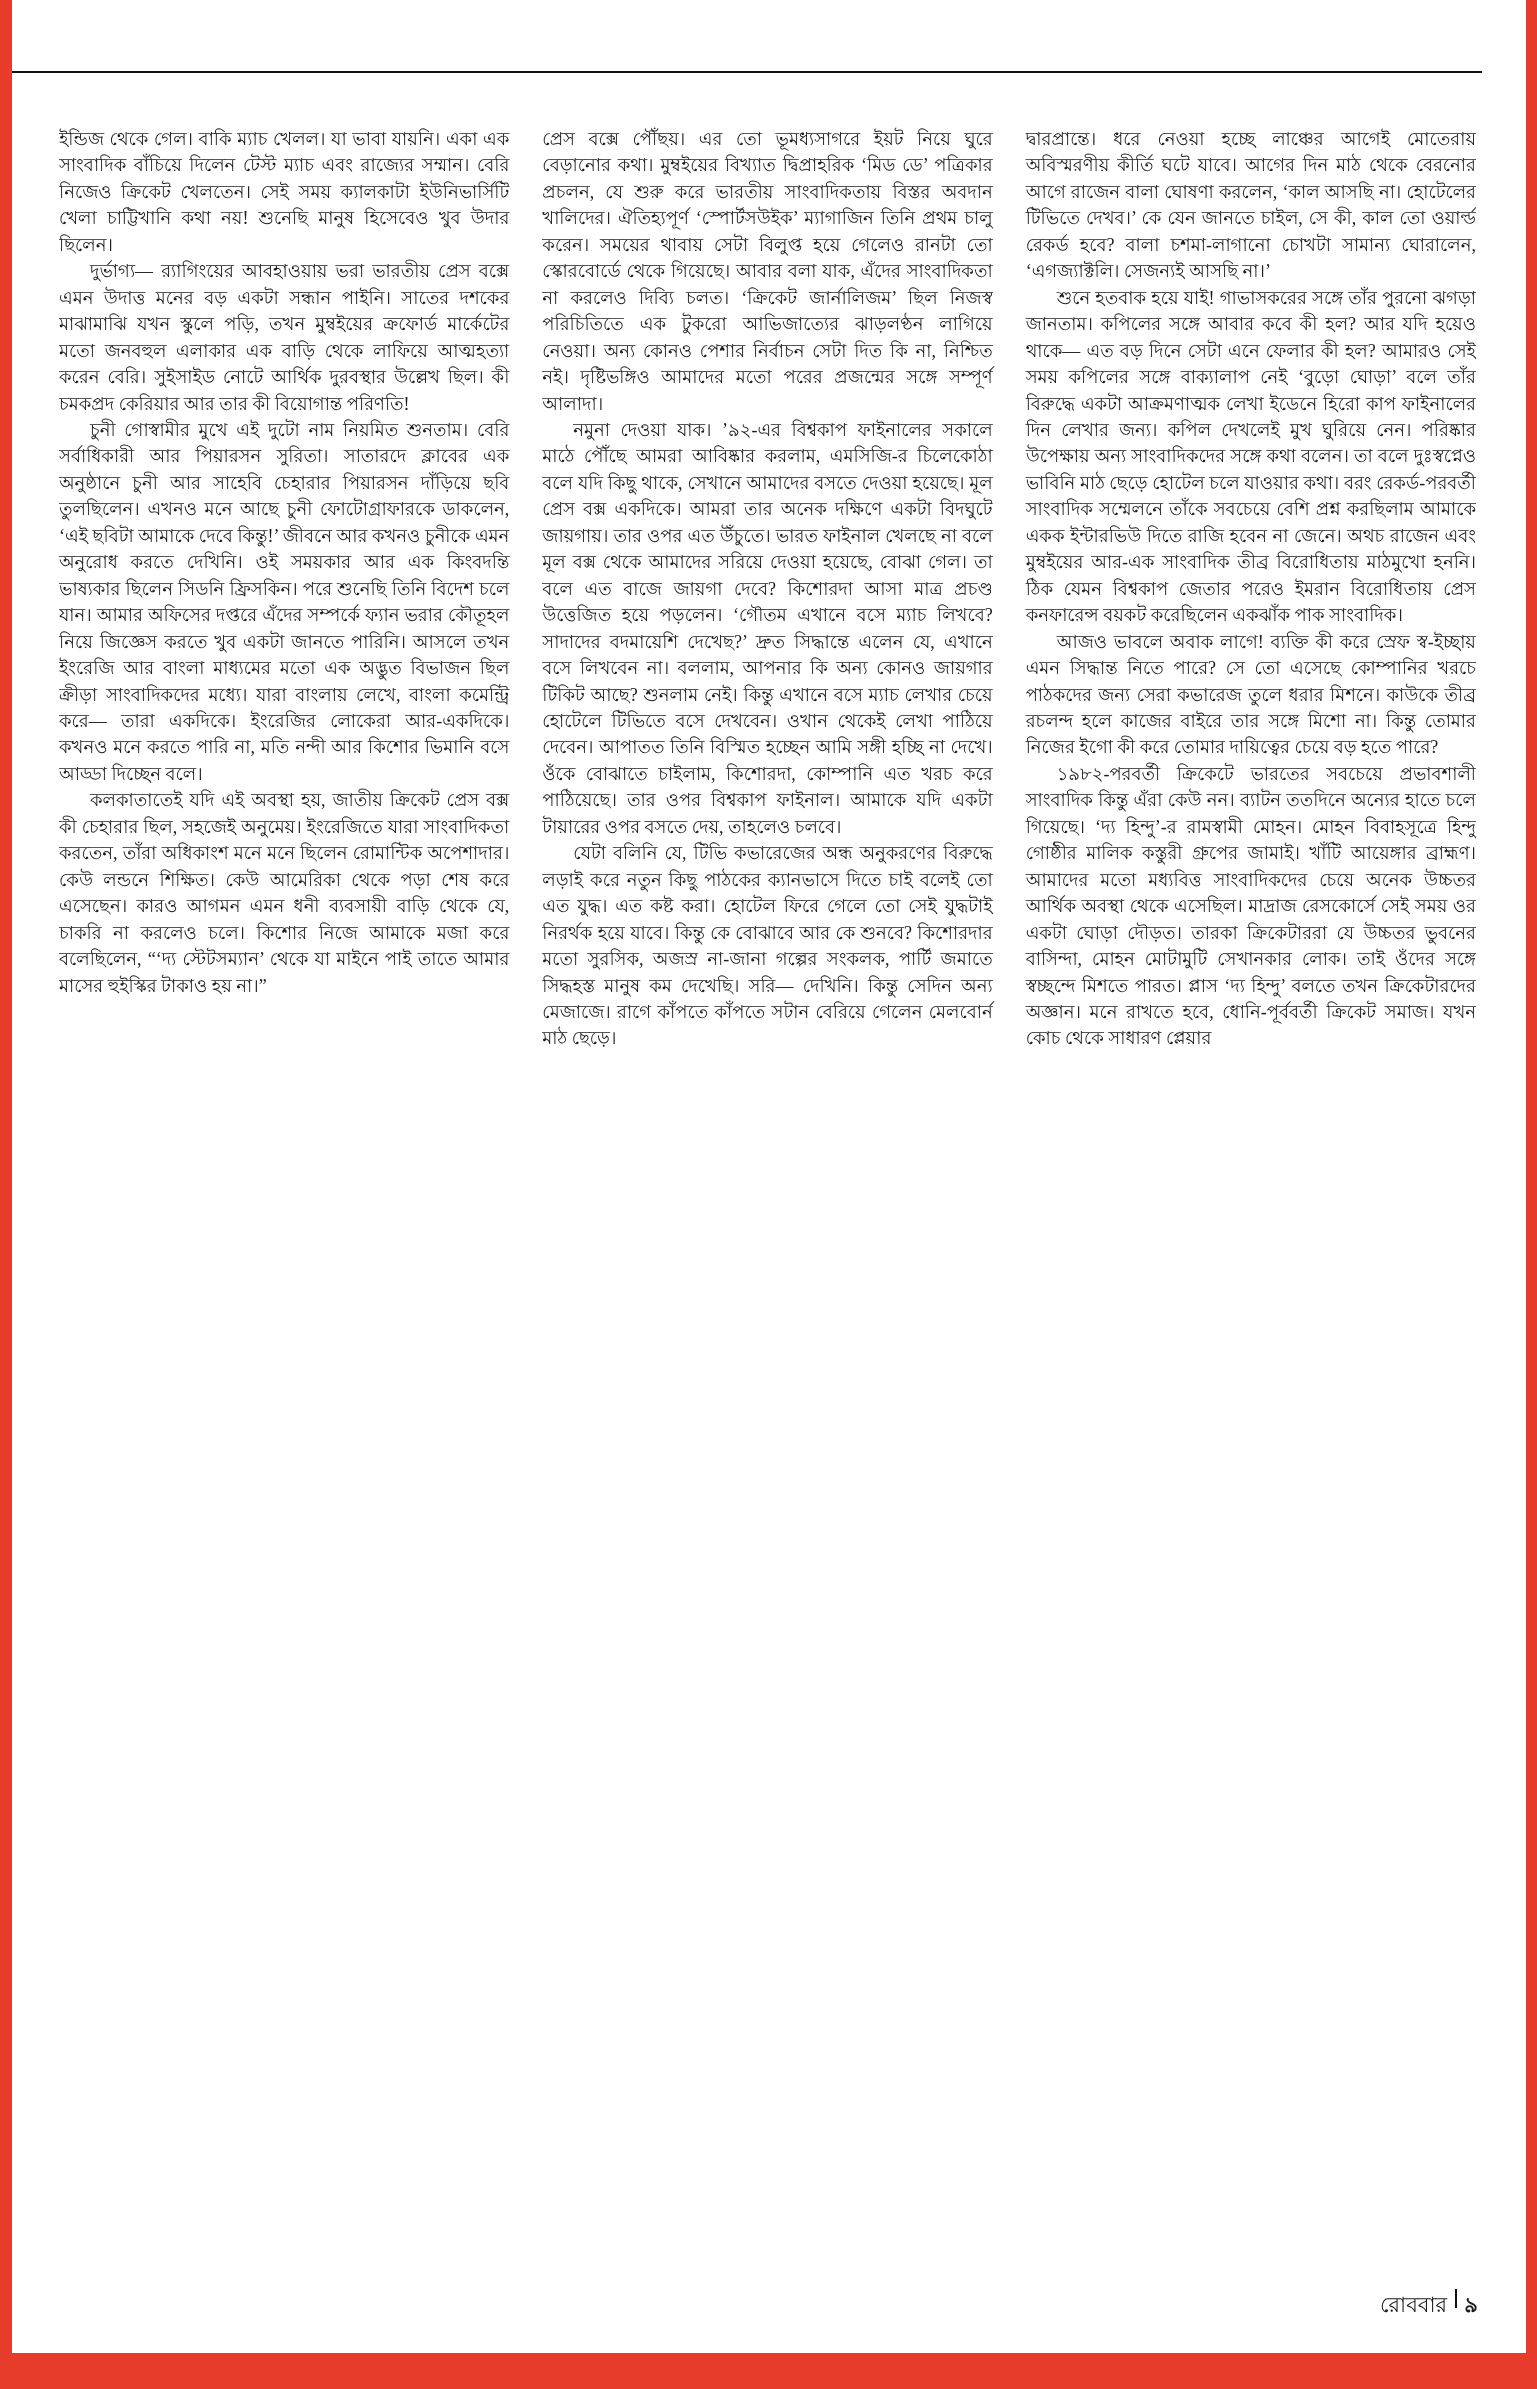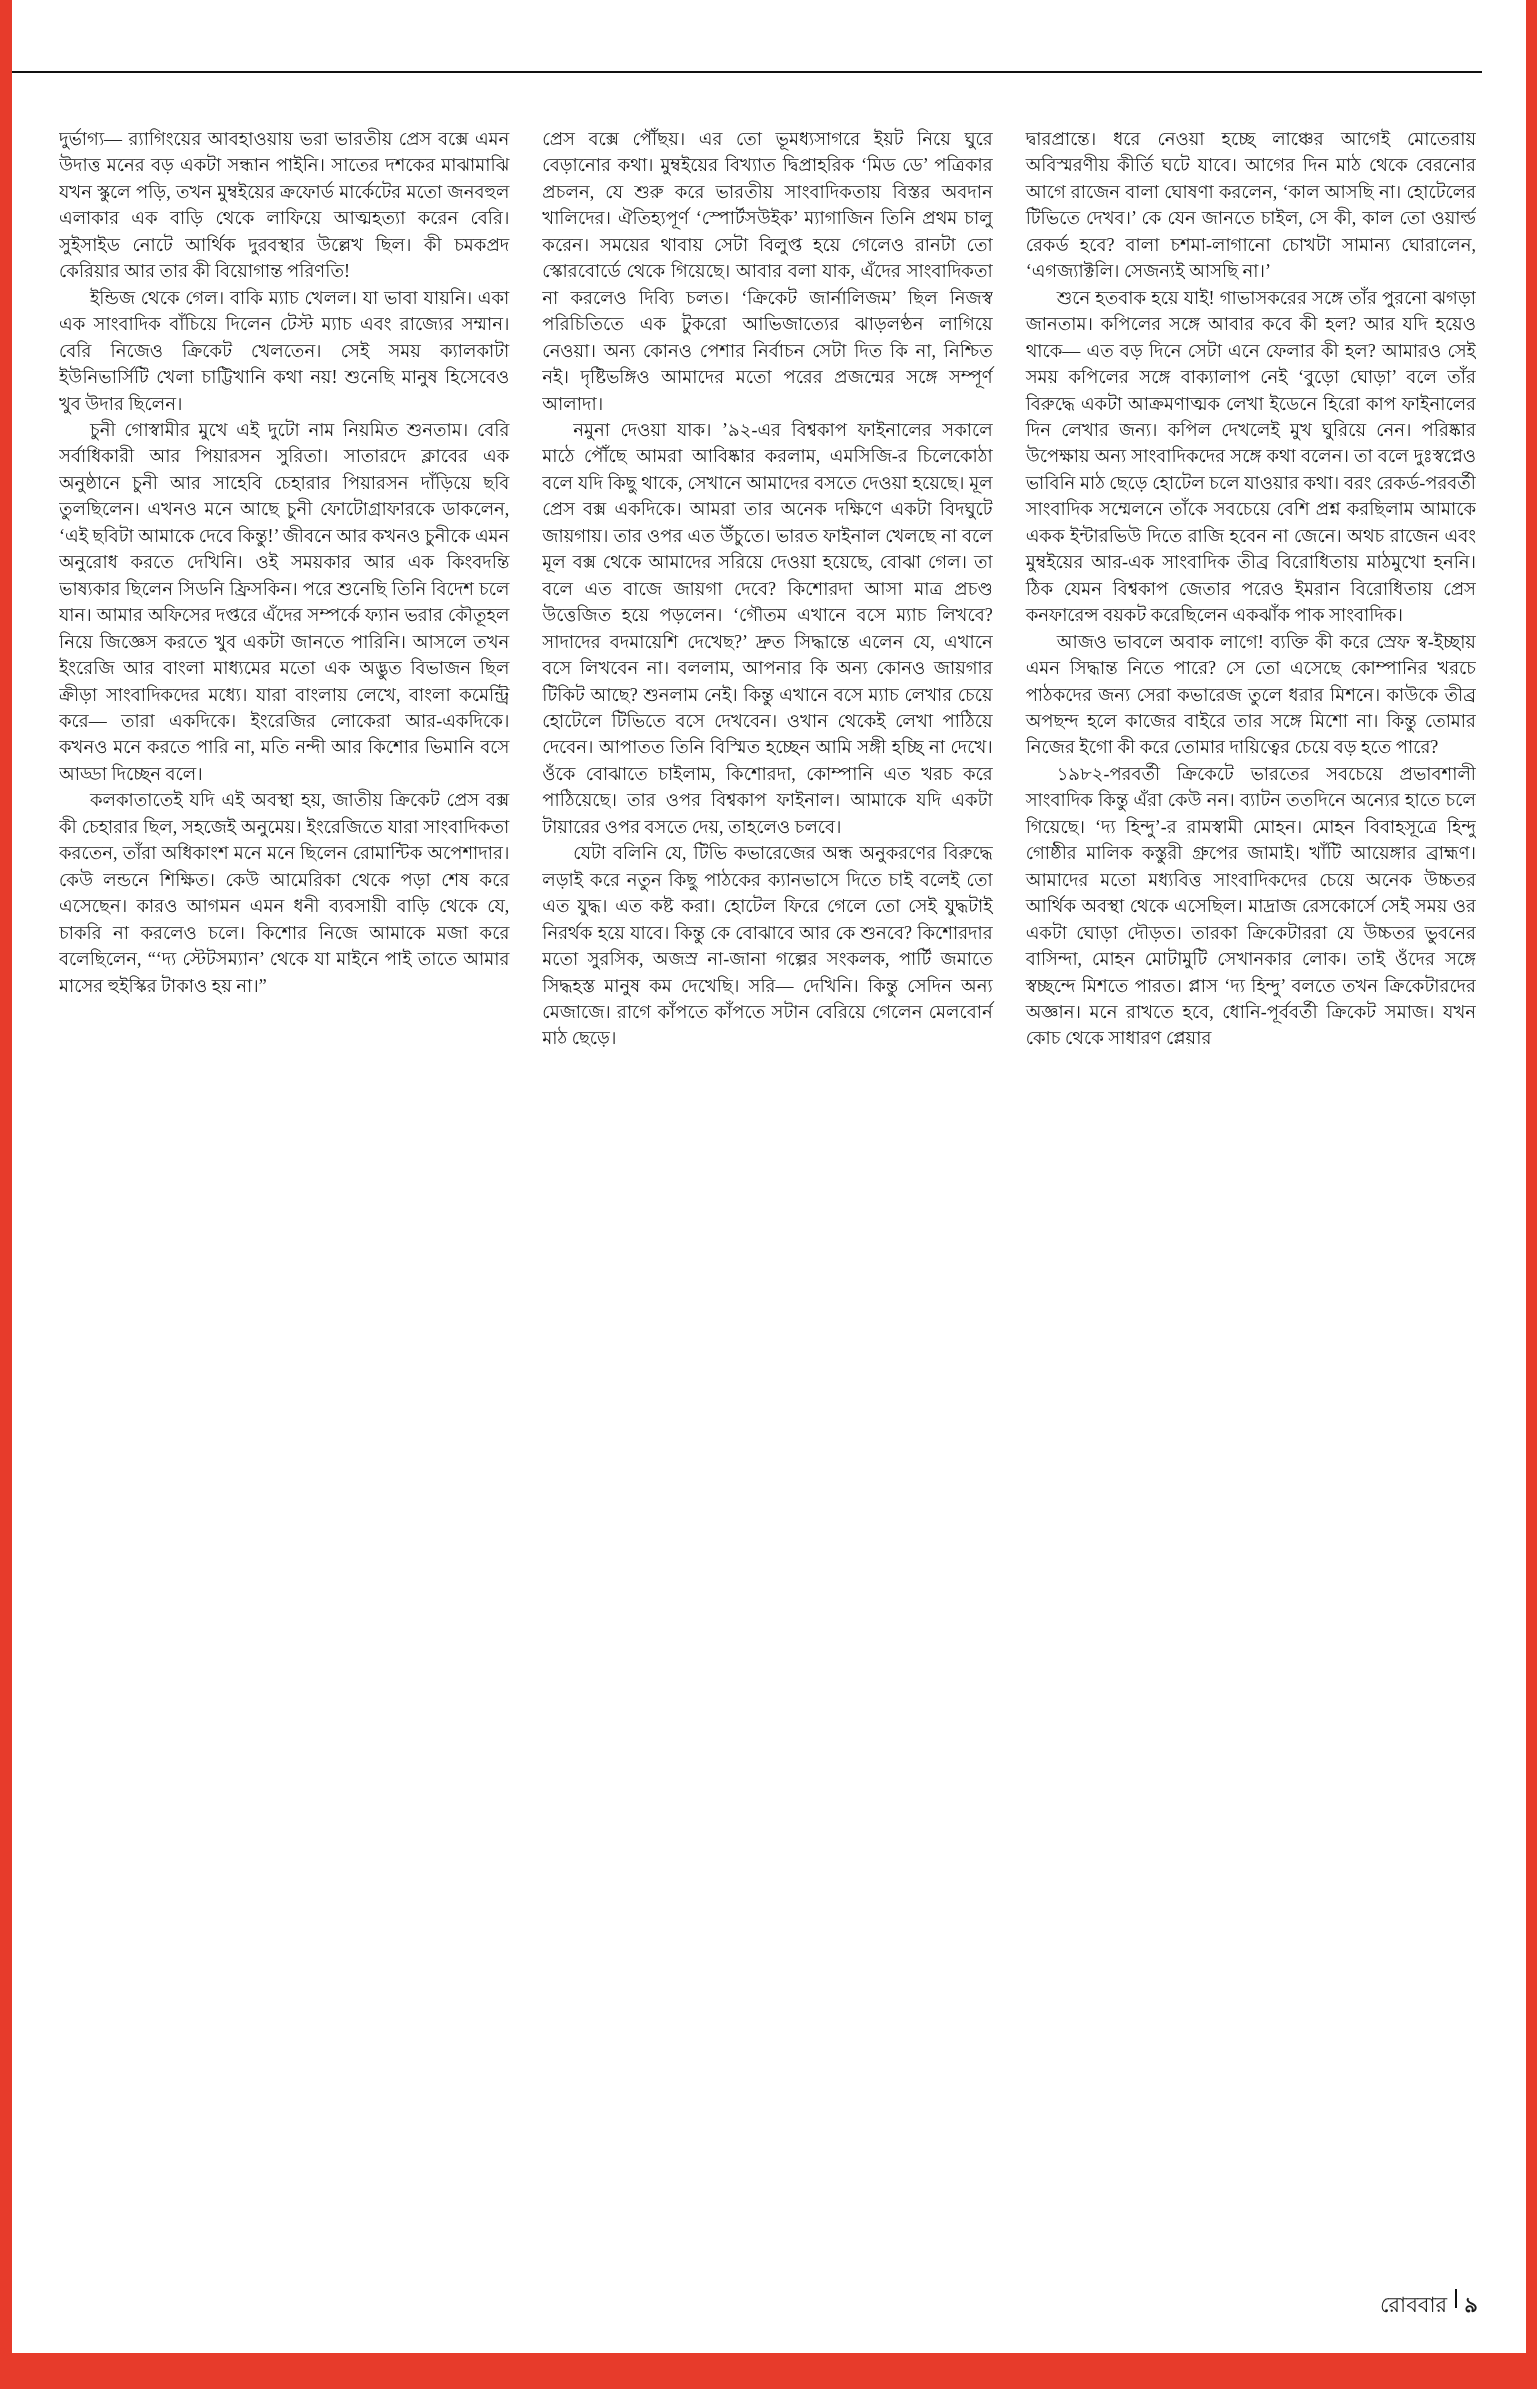--- a/index.html
+++ b/index.html
@@ -76,34 +76,34 @@
 <div class="sheet">
 
   <div class="bleed bleed-left"></div>
   <div class="bleed bleed-right"></div>
   <div class="bleed bleed-bottom"></div>
 
   <div class="top-rule"></div>
 
   <div class="columns">
     <div class="column">
+        <p>ইন্ডিজ থেকে গেল। বাকি ম্যাচ খেলল। যা ভাবা যায়নি। একা এক সাংবাদিক বাঁচিয়ে দিলেন টেস্ট ম্যাচ এবং রাজ্যের সম্মান। বেরি নিজেও ক্রিকেট খেলতেন। সেই সময় ক্যালকাটা ইউনিভার্সিটি খেলা চাট্টিখানি কথা নয়! শুনেছি মানুষ হিসেবেও খুব উদার ছিলেন।</p>
         <p>দুর্ভাগ্য— র‍্যাগিংয়ের আবহাওয়ায় ভরা ভারতীয় প্রেস বক্সে এমন উদাত্ত মনের বড় একটা সন্ধান পাইনি। সাতের দশকের মাঝামাঝি যখন স্কুলে পড়ি, তখন মুম্বইয়ের ক্রফোর্ড মার্কেটের মতো জনবহুল এলাকার এক বাড়ি থেকে লাফিয়ে আত্মহত্যা করেন বেরি। সুইসাইড নোটে আর্থিক দুরবস্থার উল্লেখ ছিল। কী চমকপ্রদ কেরিয়ার আর তার কী বিয়োগান্ত পরিণতি!</p>
-        <p>ইন্ডিজ থেকে গেল। বাকি ম্যাচ খেলল। যা ভাবা যায়নি। একা এক সাংবাদিক বাঁচিয়ে দিলেন টেস্ট ম্যাচ এবং রাজ্যের সম্মান। বেরি নিজেও ক্রিকেট খেলতেন। সেই সময় ক্যালকাটা ইউনিভার্সিটি খেলা চাট্টিখানি কথা নয়! শুনেছি মানুষ হিসেবেও খুব উদার ছিলেন।</p>
         <p>চুনী গোস্বামীর মুখে এই দুটো নাম নিয়মিত শুনতাম। বেরি সর্বাধিকারী আর পিয়ারসন সুরিতা। সাতারদে ক্লাবের এক অনুষ্ঠানে চুনী আর সাহেবি চেহারার পিয়ারসন দাঁড়িয়ে ছবি তুলছিলেন। এখনও মনে আছে চুনী ফোটোগ্রাফারকে ডাকলেন, ‘এই ছবিটা আমাকে দেবে কিন্তু!’ জীবনে আর কখনও চুনীকে এমন অনুরোধ করতে দেখিনি। ওই সময়কার আর এক কিংবদন্তি ভাষ্যকার ছিলেন সিডনি ফ্রিসকিন। পরে শুনেছি তিনি বিদেশ চলে যান। আমার অফিসের দপ্তরে এঁদের সম্পর্কে ফ্যান ভরার কৌতূহল নিয়ে জিজ্ঞেস করতে খুব একটা জানতে পারিনি। আসলে তখন ইংরেজি আর বাংলা মাধ্যমের মতো এক অদ্ভুত বিভাজন ছিল ক্রীড়া সাংবাদিকদের মধ্যে। যারা বাংলায় লেখে, বাংলা কমেন্ট্রি করে— তারা একদিকে। ইংরেজির লোকেরা আর-একদিকে। কখনও মনে করতে পারি না, মতি নন্দী আর কিশোর ভিমানি বসে আড্ডা দিচ্ছেন বলে।</p>
         <p>কলকাতাতেই যদি এই অবস্থা হয়, জাতীয় ক্রিকেট প্রেস বক্স কী চেহারার ছিল, সহজেই অনুমেয়। ইংরেজিতে যারা সাংবাদিকতা করতেন, তাঁরা অধিকাংশ মনে মনে ছিলেন রোমান্টিক অপেশাদার। কেউ লন্ডনে শিক্ষিত। কেউ আমেরিকা থেকে পড়া শেষ করে এসেছেন। কারও আগমন এমন ধনী ব্যবসায়ী বাড়ি থেকে যে, চাকরি না করলেও চলে। কিশোর নিজে আমাকে মজা করে বলেছিলেন, “‘দ্য স্টেটসম্যান’ থেকে যা মাইনে পাই তাতে আমার মাসের হুইস্কির টাকাও হয় না।”</p>
       </div>
     <div class="column">
         <p>প্রেস বক্সে পৌঁছয়। এর তো ভূমধ্যসাগরে ইয়ট নিয়ে ঘুরে বেড়ানোর কথা। মুম্বইয়ের বিখ্যাত দ্বিপ্রাহরিক ‘মিড ডে’ পত্রিকার প্রচলন, যে শুরু করে ভারতীয় সাংবাদিকতায় বিস্তর অবদান খালিদের। ঐতিহ্যপূর্ণ ‘স্পোর্টসউইক’ ম্যাগাজিন তিনি প্রথম চালু করেন। সময়ের থাবায় সেটা বিলুপ্ত হয়ে গেলেও রানটা তো স্কোরবোর্ডে থেকে গিয়েছে। আবার বলা যাক, এঁদের সাংবাদিকতা না করলেও দিব্যি চলত। ‘ক্রিকেট জার্নালিজম’ ছিল নিজস্ব পরিচিতিতে এক টুকরো আভিজাত্যের ঝাড়লণ্ঠন লাগিয়ে নেওয়া। অন্য কোনও পেশার নির্বাচন সেটা দিত কি না, নিশ্চিত নই। দৃষ্টিভঙ্গিও আমাদের মতো পরের প্রজন্মের সঙ্গে সম্পূর্ণ আলাদা।</p>
         <p>নমুনা দেওয়া যাক। ’৯২-এর বিশ্বকাপ ফাইনালের সকালে মাঠে পৌঁছে আমরা আবিষ্কার করলাম, এমসিজি-র চিলেকোঠা বলে যদি কিছু থাকে, সেখানে আমাদের বসতে দেওয়া হয়েছে। মূল প্রেস বক্স একদিকে। আমরা তার অনেক দক্ষিণে একটা বিদঘুটে জায়গায়। তার ওপর এত উঁচুতে। ভারত ফাইনাল খেলছে না বলে মূল বক্স থেকে আমাদের সরিয়ে দেওয়া হয়েছে, বোঝা গেল। তা বলে এত বাজে জায়গা দেবে? কিশোরদা আসা মাত্র প্রচণ্ড উত্তেজিত হয়ে পড়লেন। ‘গৌতম এখানে বসে ম্যাচ লিখবে? সাদাদের বদমায়েশি দেখেছ?’ দ্রুত সিদ্ধান্তে এলেন যে, এখানে বসে লিখবেন না। বললাম, আপনার কি অন্য কোনও জায়গার টিকিট আছে? শুনলাম নেই। কিন্তু এখানে বসে ম্যাচ লেখার চেয়ে হোটেলে টিভিতে বসে দেখবেন। ওখান থেকেই লেখা পাঠিয়ে দেবেন। আপাতত তিনি বিস্মিত হচ্ছেন আমি সঙ্গী হচ্ছি না দেখে। ওঁকে বোঝাতে চাইলাম, কিশোরদা, কোম্পানি এত খরচ করে পাঠিয়েছে। তার ওপর বিশ্বকাপ ফাইনাল। আমাকে যদি একটা টায়ারের ওপর বসতে দেয়, তাহলেও চলবে।</p>
         <p>যেটা বলিনি যে, টিভি কভারেজের অন্ধ অনুকরণের বিরুদ্ধে লড়াই করে নতুন কিছু পাঠকের ক্যানভাসে দিতে চাই বলেই তো এত যুদ্ধ। এত কষ্ট করা। হোটেল ফিরে গেলে তো সেই যুদ্ধটাই নিরর্থক হয়ে যাবে। কিন্তু কে বোঝাবে আর কে শুনবে? কিশোরদার মতো সুরসিক, অজস্র না-জানা গল্পের সংকলক, পার্টি জমাতে সিদ্ধহস্ত মানুষ কম দেখেছি। সরি— দেখিনি। কিন্তু সেদিন অন্য মেজাজে। রাগে কাঁপতে কাঁপতে সটান বেরিয়ে গেলেন মেলবোর্ন মাঠ ছেড়ে।</p>
       </div>
     <div class="column">
         <p>দ্বারপ্রান্তে। ধরে নেওয়া হচ্ছে লাঞ্চের আগেই মোতেরায় অবিস্মরণীয় কীর্তি ঘটে যাবে। আগের দিন মাঠ থেকে বেরনোর আগে রাজেন বালা ঘোষণা করলেন, ‘কাল আসছি না। হোটেলের টিভিতে দেখব।’ কে যেন জানতে চাইল, সে কী, কাল তো ওয়ার্ল্ড রেকর্ড হবে? বালা চশমা-লাগানো চোখটা সামান্য ঘোরালেন, ‘এগজ্যাক্টলি। সেজন্যই আসছি না।’</p>
         <p>শুনে হতবাক হয়ে যাই! গাভাসকরের সঙ্গে তাঁর পুরনো ঝগড়া জানতাম। কপিলের সঙ্গে আবার কবে কী হল? আর যদি হয়েও থাকে— এত বড় দিনে সেটা এনে ফেলার কী হল? আমারও সেই সময় কপিলের সঙ্গে বাক্যালাপ নেই ‘বুড়ো ঘোড়া’ বলে তাঁর বিরুদ্ধে একটা আক্রমণাত্মক লেখা ইডেনে হিরো কাপ ফাইনালের দিন লেখার জন্য। কপিল দেখলেই মুখ ঘুরিয়ে নেন। পরিষ্কার উপেক্ষায় অন্য সাংবাদিকদের সঙ্গে কথা বলেন। তা বলে দুঃস্বপ্নেও ভাবিনি মাঠ ছেড়ে হোটেল চলে যাওয়ার কথা। বরং রেকর্ড-পরবর্তী সাংবাদিক সম্মেলনে তাঁকে সবচেয়ে বেশি প্রশ্ন করছিলাম আমাকে একক ইন্টারভিউ দিতে রাজি হবেন না জেনে। অথচ রাজেন এবং মুম্বইয়ের আর-এক সাংবাদিক তীব্র বিরোধিতায় মাঠমুখো হননি। ঠিক যেমন বিশ্বকাপ জেতার পরেও ইমরান বিরোধিতায় প্রেস কনফারেন্স বয়কট করেছিলেন একঝাঁক পাক সাংবাদিক।</p>
-        <p>আজও ভাবলে অবাক লাগে! ব্যক্তি কী করে স্রেফ স্ব-ইচ্ছায় এমন সিদ্ধান্ত নিতে পারে? সে তো এসেছে কোম্পানির খরচে পাঠকদের জন্য সেরা কভারেজ তুলে ধরার মিশনে। কাউকে তীব্র অপছন্দ হলে কাজের বাইরে তার সঙ্গে মিশো না। কিন্তু তোমার নিজের ইগো কী করে তোমার দায়িত্বের চেয়ে বড় হতে পারে?</p>
+        <p>আজও ভাবলে অবাক লাগে! ব্যক্তি কী করে স্রেফ স্ব-ইচ্ছায় এমন সিদ্ধান্ত নিতে পারে? সে তো এসেছে কোম্পানির খরচে পাঠকদের জন্য সেরা কভারেজ তুলে ধরার মিশনে। কাউকে তীব্র রচলন্দ হলে কাজের বাইরে তার সঙ্গে মিশো না। কিন্তু তোমার নিজের ইগো কী করে তোমার দায়িত্বের চেয়ে বড় হতে পারে?</p>
         <p>১৯৮২-পরবর্তী ক্রিকেটে ভারতের সবচেয়ে প্রভাবশালী সাংবাদিক কিন্তু এঁরা কেউ নন। ব্যাটন ততদিনে অন্যের হাতে চলে গিয়েছে। ‘দ্য হিন্দু’-র রামস্বামী মোহন। মোহন বিবাহসূত্রে হিন্দু গোষ্ঠীর মালিক কস্তুরী গ্রুপের জামাই। খাঁটি আয়েঙ্গার ব্রাহ্মণ। আমাদের মতো মধ্যবিত্ত সাংবাদিকদের চেয়ে অনেক উচ্চতর আর্থিক অবস্থা থেকে এসেছিল। মাদ্রাজ রেসকোর্সে সেই সময় ওর একটা ঘোড়া দৌড়ত। তারকা ক্রিকেটাররা যে উচ্চতর ভুবনের বাসিন্দা, মোহন মোটামুটি সেখানকার লোক। তাই ওঁদের সঙ্গে স্বচ্ছন্দে মিশতে পারত। প্লাস ‘দ্য হিন্দু’ বলতে তখন ক্রিকেটারদের অজ্ঞান। মনে রাখতে হবে, ধোনি-পূর্ববর্তী ক্রিকেট সমাজ। যখন কোচ থেকে সাধারণ প্লেয়ার</p>
       </div>
   </div>
 
   <div class="footer">
     <span class="footer-name">রোববার</span>
     <span class="footer-sep"></span>
     <span class="footer-num">৯</span>
   </div>
 

